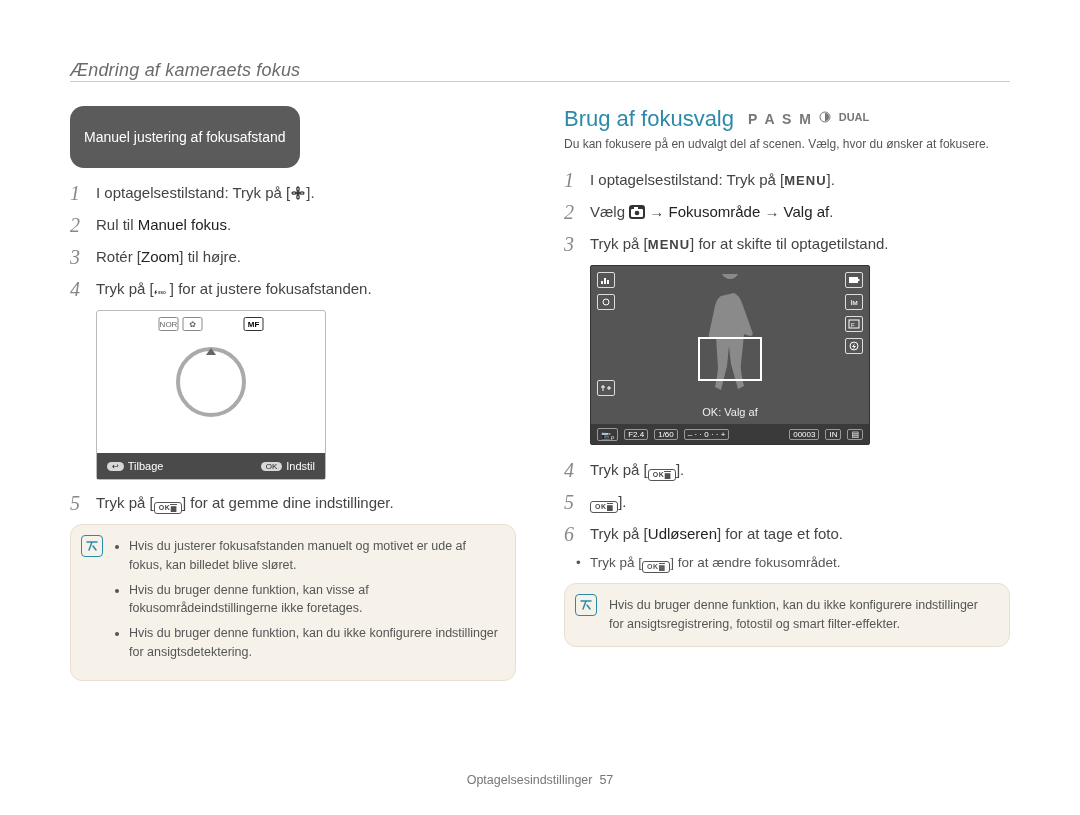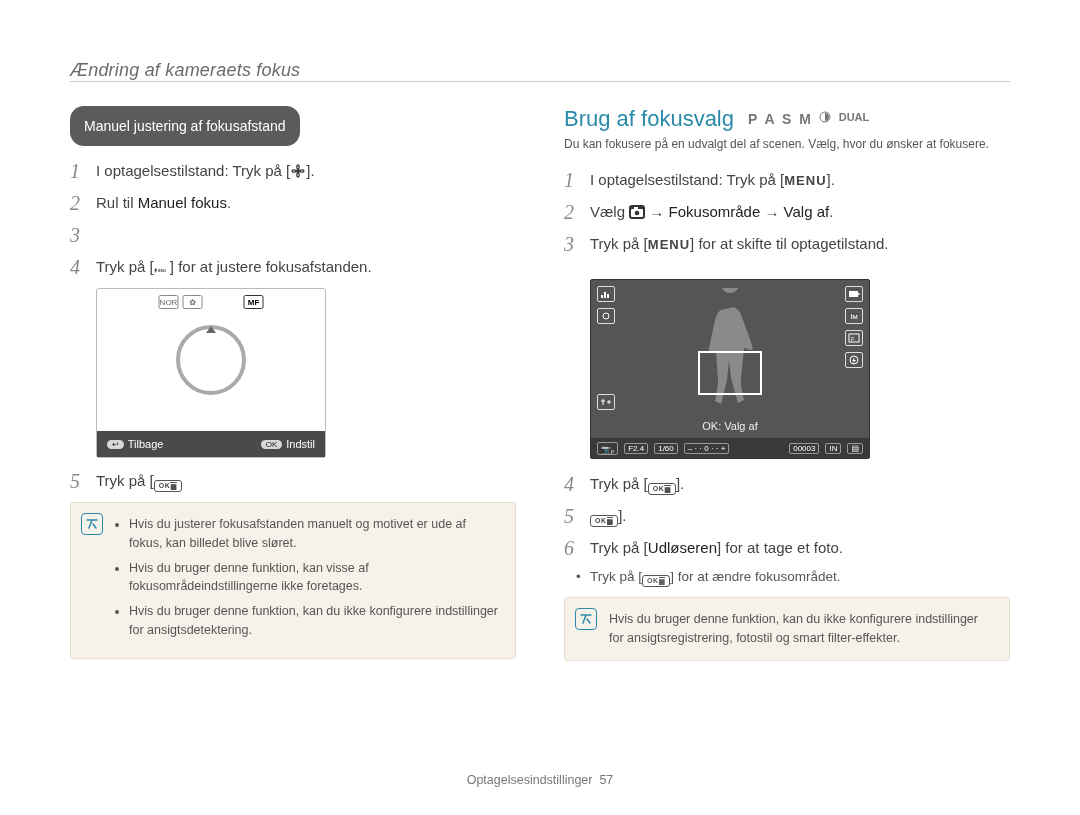--- a/index.html
+++ b/index.html
@@ -27,21 +27,21 @@
   .cols {
     display: flex;
     gap: 48px;
   }
   .col { flex: 1; }
 
   .badge {
     display: inline-block;
     background: #5b5b5b;
     color: #fff;
-    padding: 12px 14px;
+    padding: 23px 14px;
     border-radius: 14px;
     font-size: 14px;
     margin-bottom: 14px;
   }
 
   ol.steps { list-style: none; padding: 0; }
   ol.steps > li {
     display: flex;
     align-items: flex-start;
     margin-bottom: 10px;
@@ -150,21 +150,21 @@
   .illus1 .bottombar .btn {
     display:flex; align-items:center; gap:4px;
   }
   .illus1 .pill {
     background:#d8d8d8; color:#222; border-radius:8px; padding:0 5px; font-size:8px;
   }
 
   
   .illus2 {
     width: 280px; height: 180px;
-    margin: 24px 0 14px 26px;
+    margin: 10px 0 14px 26px;
     background:#555; border:1px solid #333; border-radius:2px;
     position:relative; color:#fff;
   }
   .illus2 .icons-left { position:absolute; left:6px; top:6px; display:flex; flex-direction:column; gap:6px; }
   .illus2 .icons-right { position:absolute; right:6px; top:6px; display:flex; flex-direction:column; gap:6px; }
   .illus2 .smicon { width:18px; height:16px; border:1px solid #ddd; border-radius:2px; font-size:8px; display:flex; align-items:center; justify-content:center;}
   .person {
     position:absolute; left:50%; top:8px; transform:translateX(-50%);
     width:70px; height:120px;
   }
@@ -178,21 +178,21 @@
   }
   .statusbar {
     position:absolute; left:0; right:0; bottom:0; height:20px;
     background:#3a3a3a; display:flex; align-items:center; gap:6px;
     padding:0 6px; font-size:8px;
   }
   .statusbar .sb { border:1px solid #999; border-radius:2px; padding:0 3px; }
   .statusbar .spacer { flex:1; }
 
   .notebox {
-    background:#f6f2ea; border:1px solid #e7e0d2; border-radius:3px;
+    background:#f6f2ea; border:1px solid #e7e0d2; border-radius:12px;
     padding:12px 14px 12px 44px; position:relative;
     font-size:12.5px; color:#555; line-height:1.5;
     margin-top:10px;
   }
   .notebox .mark {
     position:absolute; left:10px; top:10px;
     width:22px; height:22px; border:1.5px solid #2a8aa9; border-radius:4px;
     display:flex; align-items:center; justify-content:center;
   }
   .notebox ul { list-style: disc; padding-left: 14px; }
@@ -238,20 +238,21 @@
               </svg>
             </span><span>].</span>
         </span>
       </li>
       <li>
         <span class="num">2</span>
         <span class="body"><span>Rul til </span><span class="bold">Manuel fokus</span><span>.</span></span>
       </li>
       <li>
         <span class="num">3</span>
+        <span class="body"><span>Rotér [</span><span class="bold">Zoom</span><span>] til højre.</span></span>
       </li>
       <li>
         <span class="num">4</span>
         <span class="body">
           <span>Tryk på [</span><span class="glyph">
               <svg viewBox="0 0 40 14">
                 <path d="M3 1 L1 8 L4 8 L2 13 L8 5 L5 5 L7 1 Z" fill="#333"></path>
                 <text x="10" y="11" font-size="10" font-weight="900" fill="#333">/ISO</text>
               </svg>
             </span><span>] for at justere fokusafstanden.</span>
@@ -281,21 +282,21 @@
       </div>
     </div>
 
     <ol class="steps">
       <li>
         <span class="num">5</span>
         <span class="body">
           <span>Tryk på [</span><span class="icon-inline ok-btn">
               <span class="ok-top">OK</span>
               <span class="ok-bot">▦</span>
-            </span>
+            </span><span>] for at gemme dine indstillinger.</span>
         </span>
       </li>
     </ol>
 
     <div class="notebox">
       <div class="mark">
         <svg width="14" height="14" viewBox="0 0 14 14">
             <path d="M2 3 L12 3 M7 3 L4 11 M8 7 L11 11" stroke="#2a8aa9" stroke-width="1.5" fill="none" stroke-linecap="round"></path>
           </svg>
       </div>

